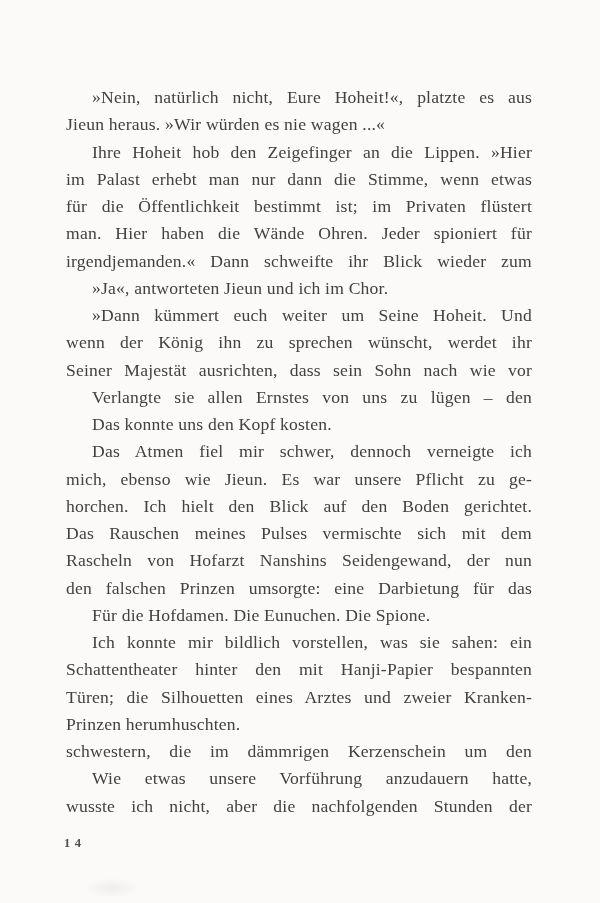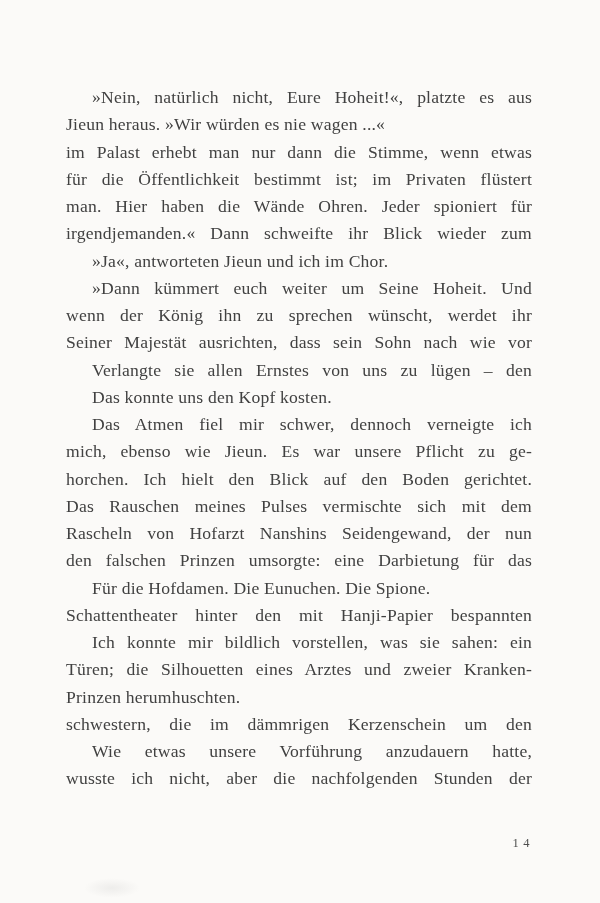--- a/index.html
+++ b/index.html
@@ -43,53 +43,55 @@
     text-align-last: justify;
   }
   .text-line.indent {
     padding-left: 28px;
   }
   .page-number {
     position: absolute;
     left: 60px;
     width: 474px;
     top: 831px;
-    text-align: right;
+    text-align: left;
     color: var(--page_number);
     font-size: 12.5px;
     letter-spacing: 4.5px;
     line-height: 16px;
+    font-weight: bold;
   }
 </style>
 </head>
 <body>
 
 <div class="book-page">
   <div class="text-block" id="text-block">
       <div class="text-line indent justify">»Nein, natürlich nicht, Eure Hoheit!«, platzte es aus</div>
       <div class="text-line">Jieun heraus. »Wir würden es nie wagen ...«</div>
+      <div class="text-line indent justify">Ihre Hoheit hob den Zeigefinger an die Lippen. »Hier</div>
       <div class="text-line justify">im Palast erhebt man nur dann die Stimme, wenn etwas</div>
       <div class="text-line justify">für die Öffentlichkeit bestimmt ist; im Privaten flüstert</div>
       <div class="text-line justify">man. Hier haben die Wände Ohren. Jeder spioniert für</div>
       <div class="text-line justify">irgendjemanden.« Dann schweifte ihr Blick wieder zum</div>
       <div class="text-line indent">»Ja«, antworteten Jieun und ich im Chor.</div>
       <div class="text-line indent justify">»Dann kümmert euch weiter um Seine Hoheit. Und</div>
       <div class="text-line justify">wenn der König ihn zu sprechen wünscht, werdet ihr</div>
       <div class="text-line justify">Seiner Majestät ausrichten, dass sein Sohn nach wie vor</div>
       <div class="text-line indent justify">Verlangte sie allen Ernstes von uns zu lügen – den</div>
       <div class="text-line indent">Das konnte uns den Kopf kosten.</div>
       <div class="text-line indent justify">Das Atmen fiel mir schwer, dennoch verneigte ich</div>
       <div class="text-line justify">mich, ebenso wie Jieun. Es war unsere Pflicht zu ge-</div>
       <div class="text-line justify">horchen. Ich hielt den Blick auf den Boden gerichtet.</div>
       <div class="text-line justify">Das Rauschen meines Pulses vermischte sich mit dem</div>
       <div class="text-line justify">Rascheln von Hofarzt Nanshins Seidengewand, der nun</div>
       <div class="text-line justify">den falschen Prinzen umsorgte: eine Darbietung für das</div>
       <div class="text-line indent">Für die Hofdamen. Die Eunuchen. Die Spione.</div>
+      <div class="text-line indent justify">Ich konnte mir bildlich vorstellen, was sie sahen: ein</div>
       <div class="text-line justify">Schattentheater hinter den mit Hanji-Papier bespannten</div>
-      <div class="text-line indent justify">Ich konnte mir bildlich vorstellen, was sie sahen: ein</div>
       <div class="text-line justify">Türen; die Silhouetten eines Arztes und zweier Kranken-</div>
       <div class="text-line">Prinzen herumhuschten.</div>
       <div class="text-line justify">schwestern, die im dämmrigen Kerzenschein um den</div>
       <div class="text-line indent justify">Wie etwas unsere Vorführung anzudauern hatte,</div>
       <div class="text-line justify">wusste ich nicht, aber die nachfolgenden Stunden der</div>
     </div>
   <div class="page-number">14</div>
 </div>
 
 </body></html>

